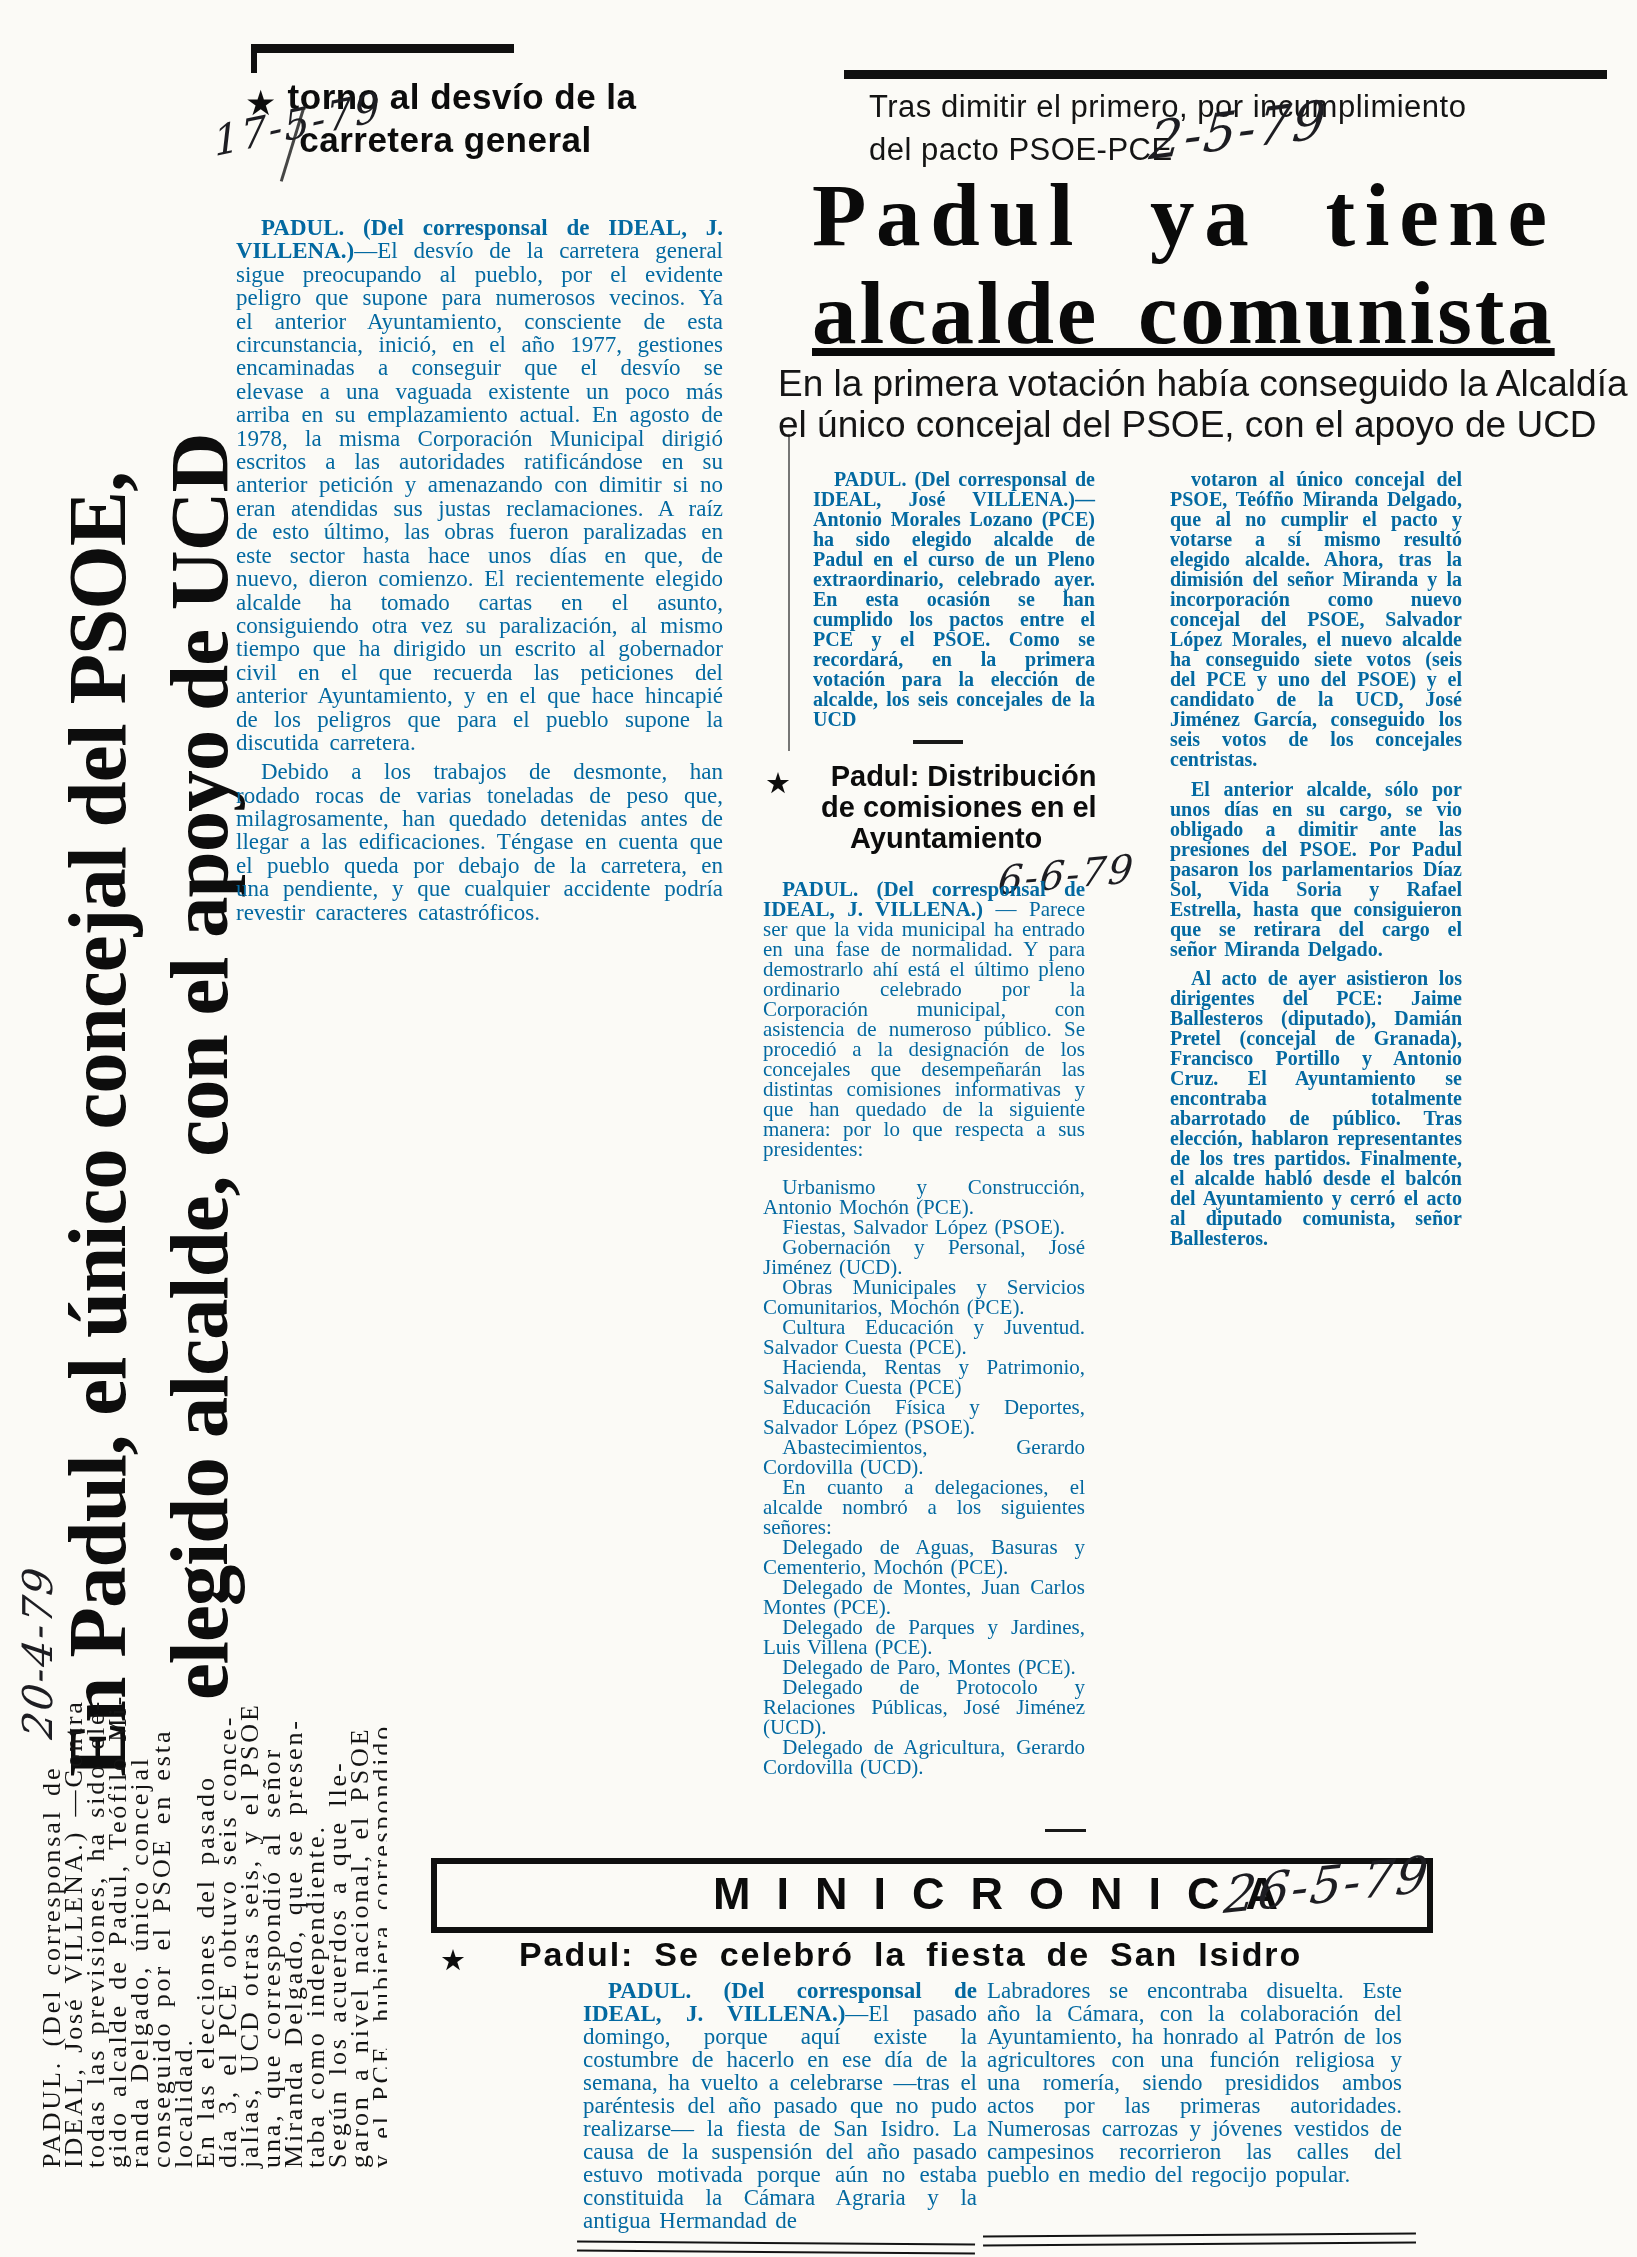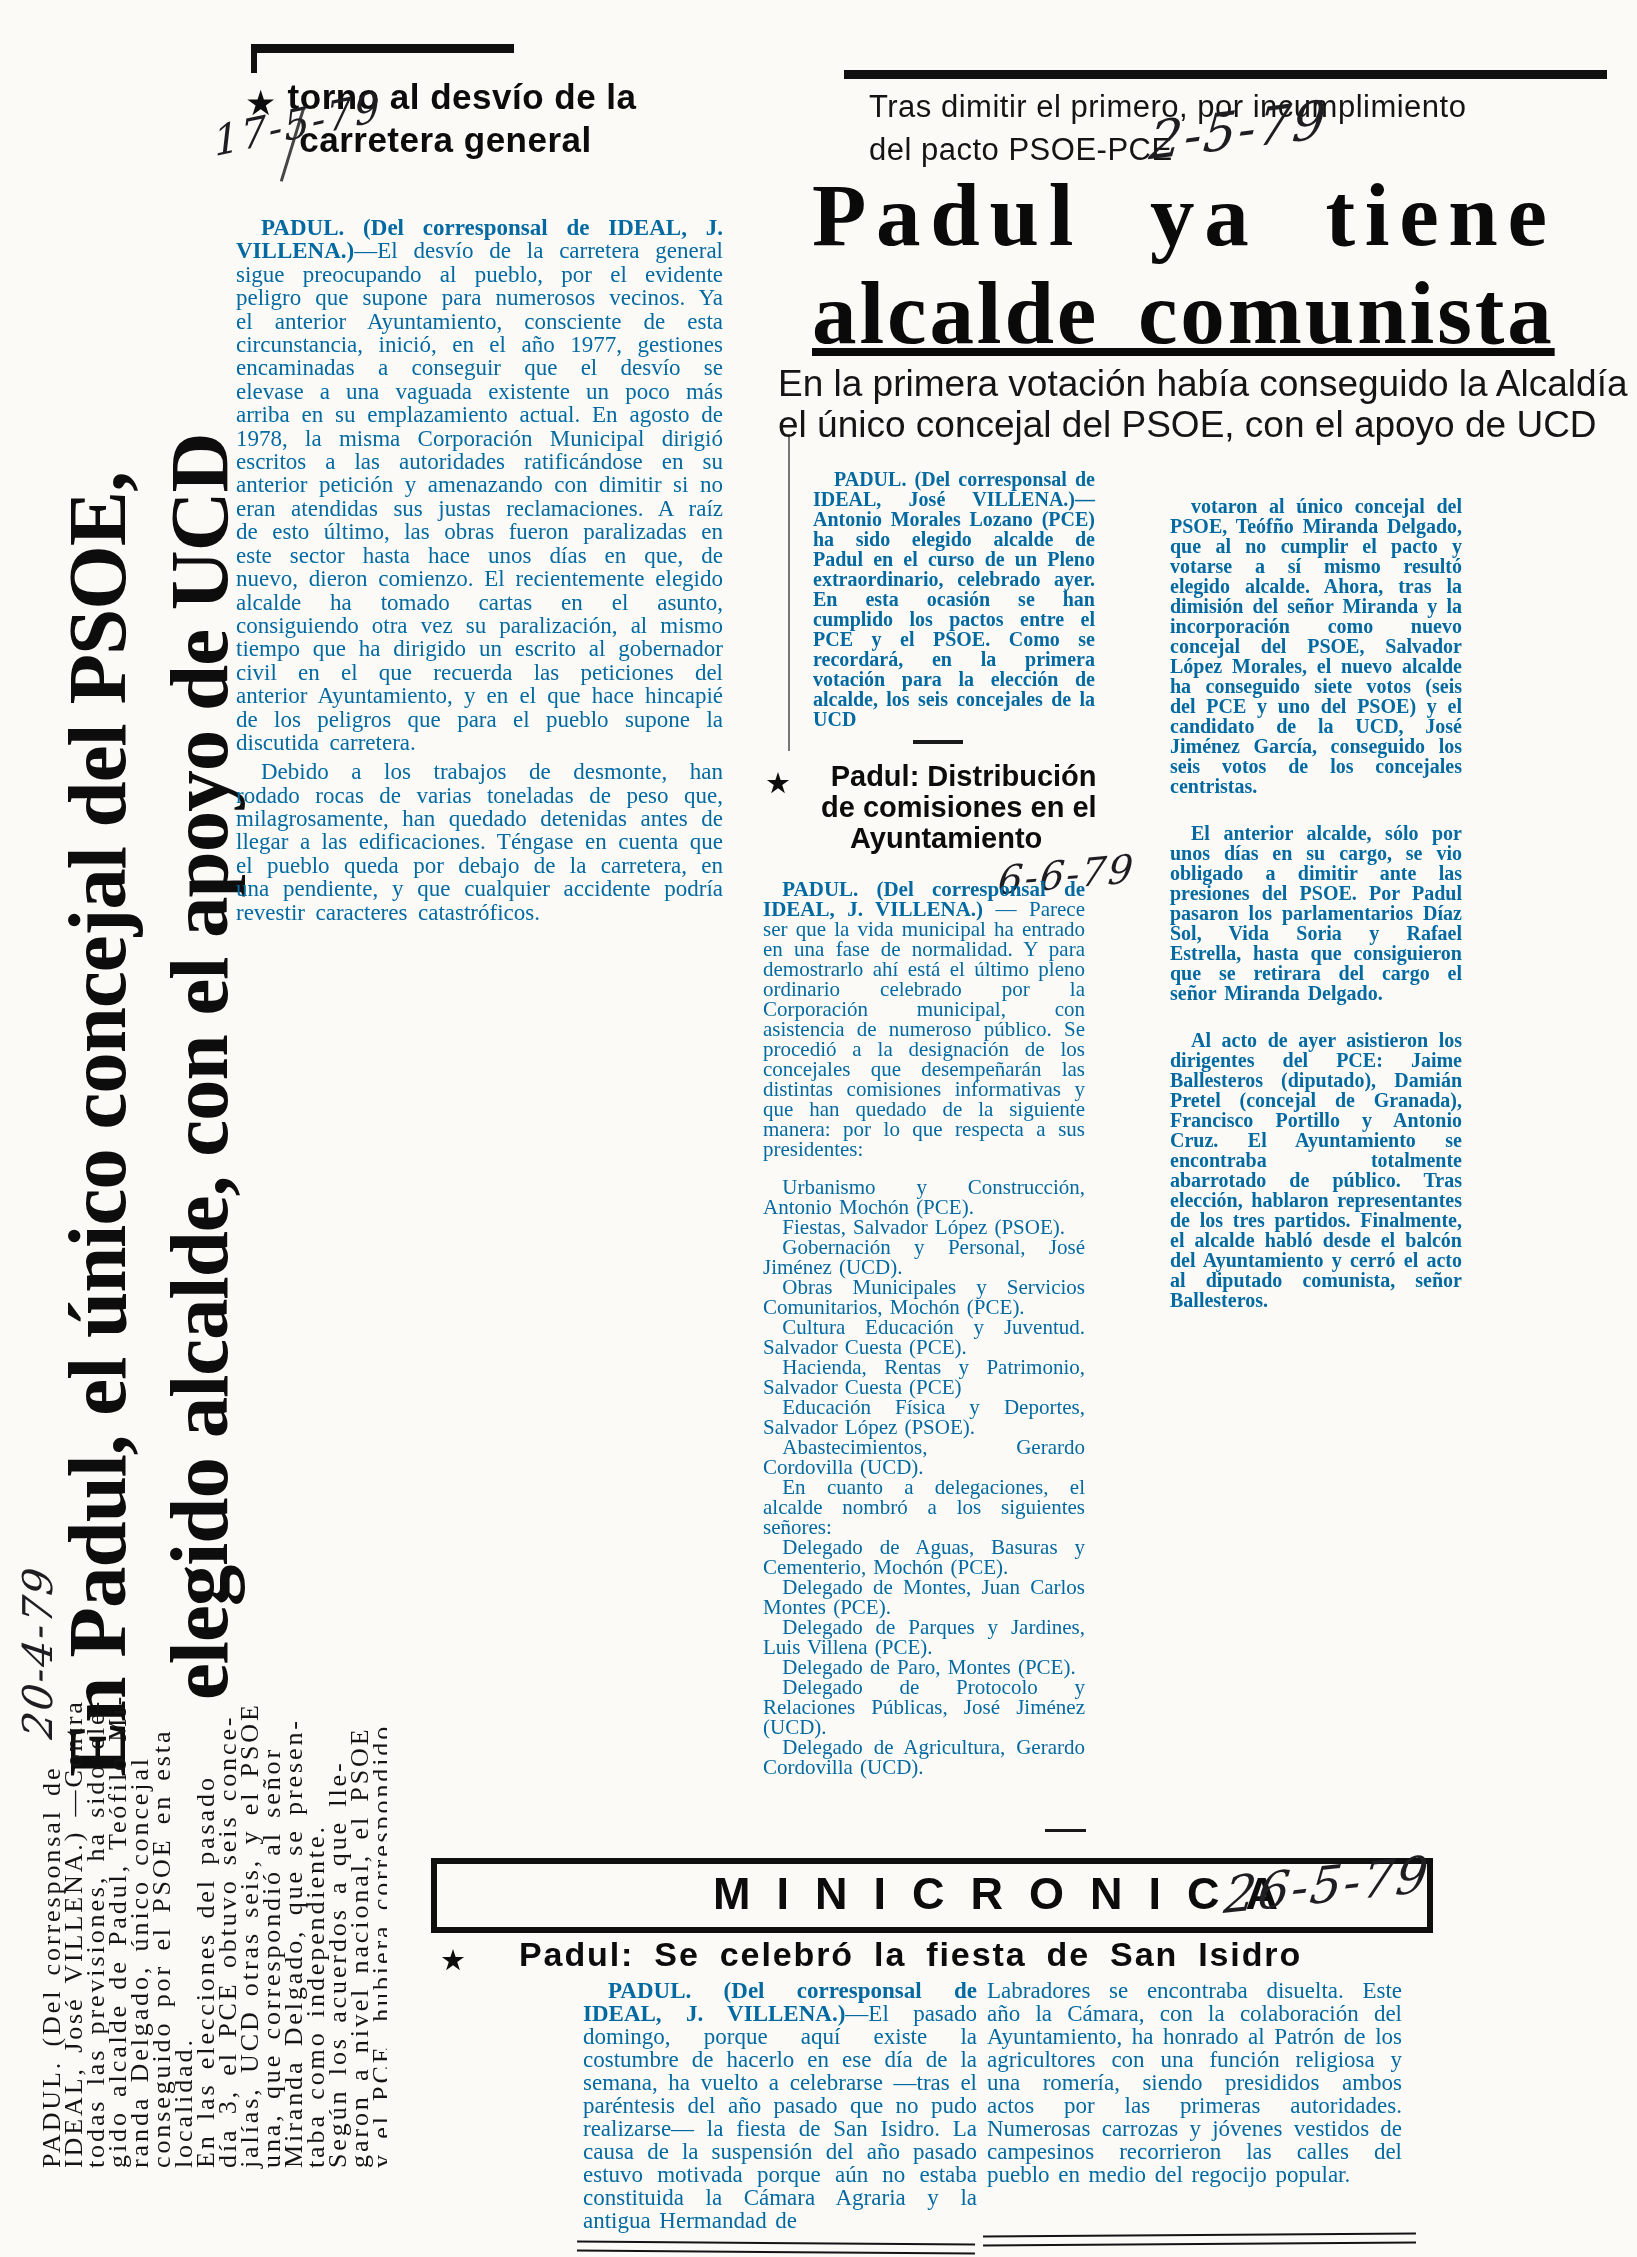--- a/index.html
+++ b/index.html
@@ -47,21 +47,21 @@
   #si-headline{left:519px;top:1935px;font-size:34px;letter-spacing:1.9px;word-spacing:8.7px;white-space:nowrap;}
   
   .body-col{text-align:justify;color:#0369a1;}
   .body-col p{margin:0;}
   .lead{font-weight:bold;}
   #road-body{left:236px;top:216px;width:487px;font-size:23px;line-height:23.4px;word-spacing:4.8px;}
   #road-body p{text-indent:25px;} #road-body .p2{margin-top:5.8px;}
   #main-col1{left:801px;top:469px;width:282px;font-size:20px;line-height:20px;font-weight:bold;word-spacing:2.9px;margin-left:12px;}
   #main-col1 p{text-indent:21px;}
   #main-col2{left:1170px;top:469px;width:292px;font-size:20px;line-height:20px;font-weight:bold;word-spacing:2.9px;}
-  #main-col2 p{text-indent:21px;margin-bottom:9.7px;margin-top:27px;}
+  #main-col2 p{text-indent:21px;margin-bottom:9.7px;}
   #com-body{left:763px;top:879px;width:322px;font-size:21px;line-height:20px;word-spacing:1.9px;}
   #com-body .intro{text-indent:19.3px;margin-bottom:18px;}
   #com-body .item{text-indent:19.3px;}
   #si-col1{left:583px;top:1979px;width:394px;font-size:23px;line-height:23px;word-spacing:2.9px;}
   #si-col1 p{text-indent:25px;}
   #si-col2{left:987px;top:1979px;width:415px;font-size:23px;line-height:23px;word-spacing:2.9px;}
   
   #mini-box{left:431px;top:1858px;width:1002px;height:75px;border:6.8px solid #0f0f0f;box-sizing:border-box;background:#fbfaf6;}
   #mini-title{padding-left:276px;font-family:"Liberation Sans","DejaVu Sans",sans-serif;font-weight:bold;
               font-size:45px;line-height:60px;letter-spacing:26px;color:#0c0c0c;white-space:nowrap;}

